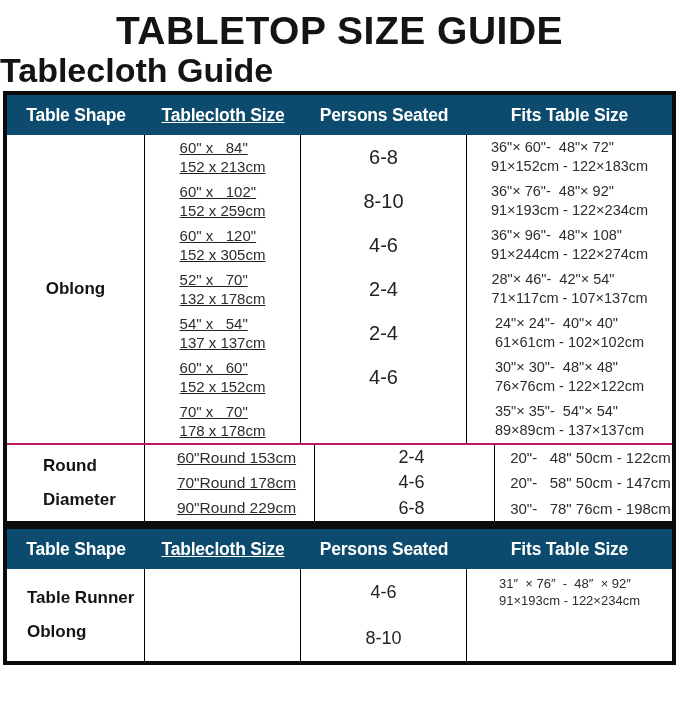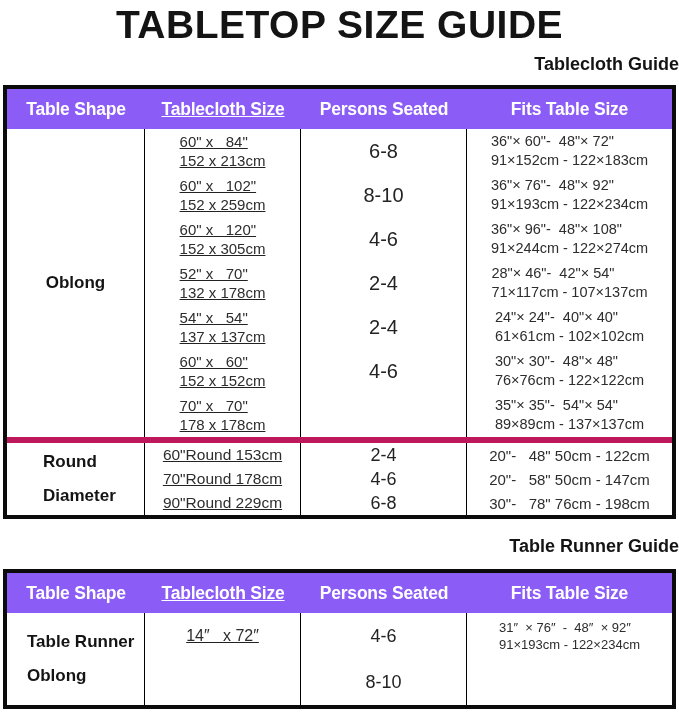--- a/index.html
+++ b/index.html
@@ -3,52 +3,52 @@
 <meta charset="utf-8">
 <style>
   * { box-sizing: border-box; margin: 0; padding: 0; }
   html, body { background: #ffffff; }
   body {
     width: 679px; height: 715px;
     font-family: "Liberation Sans", sans-serif;
     color: #222;
     overflow: hidden;
   }
-  .page { width: 679px; height: 715px; padding-top: 3px; }
+  .page { width: 679px; height: 715px; padding-top: 9px; }
 
   .main-title {
     text-align: center;
     font-size: 39px;
     font-weight: bold;
     letter-spacing: 0.5px;
     color: #141414;
     line-height: 44px;
   }
   .section-title {
-    text-align: right;
-    font-size: 18px;
+    text-align: left;
+    font-size: 34px;
     font-weight: bold;
     color: #141414;
     line-height: 30px;
   }
   .section-title.first { margin: 2px 0 6px; }
   .section-title.second { margin: 12px 0 8px; }
 
   .size-table {
     margin: 0 3px;
     border: 4px solid #0b0b0b;
     background: #fff;
   }
 
   
   .t-header {
     display: flex;
     align-items: center;
     height: 40px;
-    background: #8b5cf6;
+    background: #0c4a6e;
   }
   .hcell {
     color: #ffffff;
     font-weight: bold;
     font-size: 17.5px;
     letter-spacing: -0.2px;
     text-align: center;
   }
   .c1 { width: 138px; }
   .c2 { width: 156px; text-decoration: underline; }
@@ -70,21 +70,21 @@
   .size-text   { font-size: 15px;   line-height: 19px; color: #2d2d2d; }
   .persons-text{ font-size: 20px;   color: #232323; }
   .fits-text   { font-size: 14.5px; line-height: 19px; color: #2d2d2d; }
 
   .oblong-shape-cell {
     flex: 1;
     display: flex; align-items: center; justify-content: center;
     font-weight: bold; font-size: 17px; color: #141414;
   }
 
-  .round-section { border-top: 6px solid #be185d; }
+  .round-section { border-top: 2px solid #be185d; gap: 14px; }
   .round-body { height: 78px; }
   .round-shape-cell {
     flex: 1;
     display: flex; flex-direction: column; align-items: flex-start; justify-content: center;
     gap: 14px; padding-left: 36px;
     font-weight: bold; font-size: 17px; color: #141414;
   }
   .round-size-text    { font-size: 15.5px; color: #2d2d2d; }
   .round-persons-text { font-size: 18px;   color: #232323; }
   .round-fits-text    { font-size: 15px;   color: #2d2d2d; }
@@ -240,41 +240,37 @@
         <div class="cell row26">
             <span class="pre round-fits-text">20"-   58" 50cm - 147cm</span>
           </div>
         <div class="cell row26">
             <span class="pre round-fits-text">30"-   78" 76cm - 198cm</span>
           </div>
       </div>
     </div>
   </div>
 
-  <div class="section-title second">Table Runner Guide</div>
 
   <div class="size-table">
     <div class="t-header">
       <div class="hcell c1">Table Shape</div>
       <div class="hcell c2">Tablecloth Size</div>
       <div class="hcell c3">Persons Seated</div>
       <div class="hcell c4">Fits Table Size</div>
     </div>
 
     <div class="body-section runner-body">
       <div class="col c1">
         <div class="runner-shape-cell">
           <span>Table Runner</span>
           <span>Oblong</span>
         </div>
       </div>
       <div class="col c2">
-        <div class="cell row46">
-            <span class="pre runner-size-text">14″   x 72″</span>
-          </div>
       </div>
       <div class="col c3">
         <div class="cell row46">
             <span class="runner-persons-text">4-6</span>
           </div>
         <div class="cell row46">
             <span class="runner-persons-text">8-10</span>
           </div>
       </div>
       <div class="col c4">

